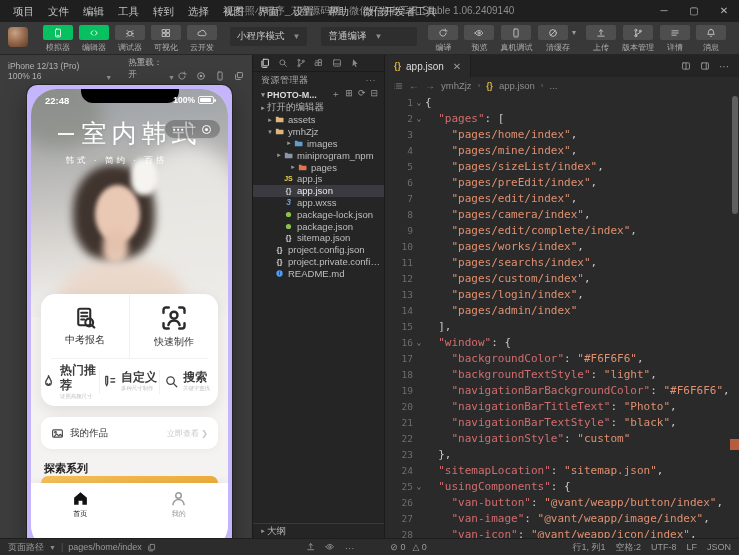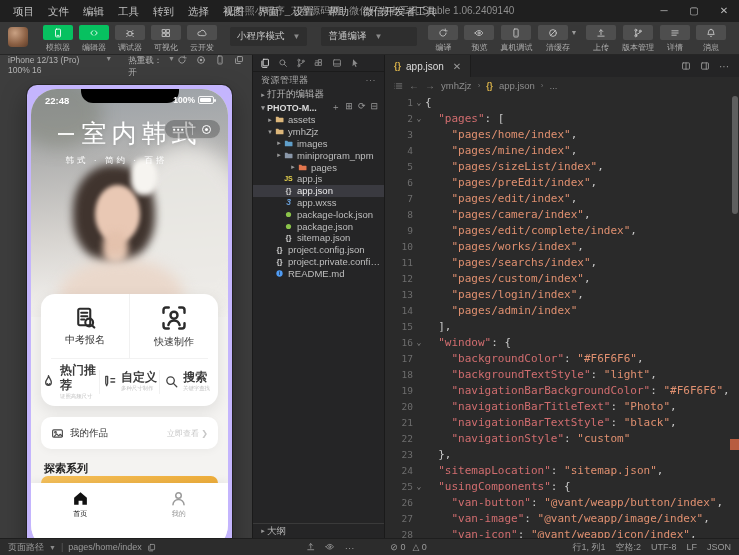--- a/index.html
+++ b/index.html
@@ -33,21 +33,21 @@
   .dd .caret{color:#8a8a8a;margin-left:8px;font-size:8px;}
   .tb-dd-caret{font-size:7px;color:#9a9a9a;margin-left:2px;align-self:center;}
   .spacer{flex:1;}
   .btn-with-caret{display:flex;}
 
   
   .main{display:flex;height:483px;overflow:hidden;}
 
   
   .sim{width:252px;background:#3d3d3d;position:relative;flex:none;overflow:hidden;}
-  .sim-header{height:26px;display:flex;align-items:flex-start;padding:0 8px;font-size:8.5px;color:#b5b5b5;}
+  .sim-header{height:26px;display:flex;align-items:flex-end;padding:0 8px;font-size:8.5px;color:#b5b5b5;}
   .sim-header .caret{font-size:7px;color:#8f8f8f;margin:0 2px;}
   .sim-hot{margin-left:14px;}
   .sim-icons{margin-left:auto;display:flex;gap:9px;color:#a5a5a5;font-size:10px;}
 
   .phone{position:absolute;left:27px;top:30px;width:205px;height:470px;background:#c4b5fd;border-radius:10px;padding:4px;
          box-shadow:0 0 0 1px rgba(0,0,0,.3),0 10px 26px rgba(0,0,0,.35);}
   .screen{position:relative;width:197px;height:462px;border-radius:26px;overflow:hidden;background:#f4f3f1;}
   .hero{position:absolute;left:0;top:0;right:0;height:228px;overflow:hidden;
         background:linear-gradient(175deg,#9aa0a6 0%,#b3b3b2 30%,#d7d4d0 62%,#efedea 88%,#f4f3f1 100%);}
   .hero div{position:absolute;}
@@ -562,54 +562,54 @@
           <span class="icn">
             <svg viewBox="0 0 16 16" fill="currentColor">
               <path d="M5 2l7.2 7-3.6.5 2 4-1.7.8-2-4L4 13z"></path>
             </svg>
           </span>
         </div>
       <div class="exp-title">
         <span>资源管理器</span>
         <span class="more">···</span>
       </div>
-      <div class="row open-ed">
-        <span class="twisty">▸</span>
-          <span>打开的编辑器</span>
-      </div>
       <div class="row proj">
         <span class="twisty">▾</span>
           <span>PHOTO-M...</span>
         <span class="pi">
           <span>＋</span>
           <span>⊞</span>
           <span>⟳</span>
           <span>⊟</span>
         </span>
       </div>
+      <div class="row open-ed">
+        <span class="twisty">▸</span>
+          <span>打开的编辑器</span>
+      </div>
       <div id="file-tree">
           <div class="tree-row" style="padding-left: 13px;">
             <span class="twisty">▸</span>
             <span class="t-ico icn" style="color: rgb(220, 182, 122);">
               <svg viewBox="0 0 16 16" fill="currentColor">
                 <path d="M1.5 3.2h4.2L7.3 4.8h6.9a.9.9 0 0 1 .9.9v6.5a.9.9 0 0 1-.9.9H2.4a.9.9 0 0 1-.9-.9z"></path>
               </svg>
             </span>
             <span class="t-txt">assets</span>
           </div>
           <div class="tree-row" style="padding-left: 13px;">
             <span class="twisty">▾</span>
             <span class="t-ico icn" style="color: rgb(220, 182, 122);">
               <svg viewBox="0 0 16 16" fill="currentColor">
                 <path d="M1.5 3.2h4.2L7.3 4.8h6.9a.9.9 0 0 1 .9.9v6.5a.9.9 0 0 1-.9.9H2.4a.9.9 0 0 1-.9-.9z"></path>
               </svg>
             </span>
             <span class="t-txt">ymhZjz</span>
           </div>
-          <div class="tree-row" style="padding-left: 22px;">
+          <div class="tree-row" style="padding-left: 32px;">
             <span class="twisty">▸</span>
             <span class="t-ico icn" style="color: rgb(95, 158, 201);">
               <svg viewBox="0 0 16 16" fill="currentColor">
                 <path d="M1.5 3.2h4.2L7.3 4.8h6.9a.9.9 0 0 1 .9.9v6.5a.9.9 0 0 1-.9.9H2.4a.9.9 0 0 1-.9-.9z"></path>
               </svg>
             </span>
             <span class="t-txt">images</span>
           </div>
           <div class="tree-row" style="padding-left: 22px;">
             <span class="twisty">▸</span>

